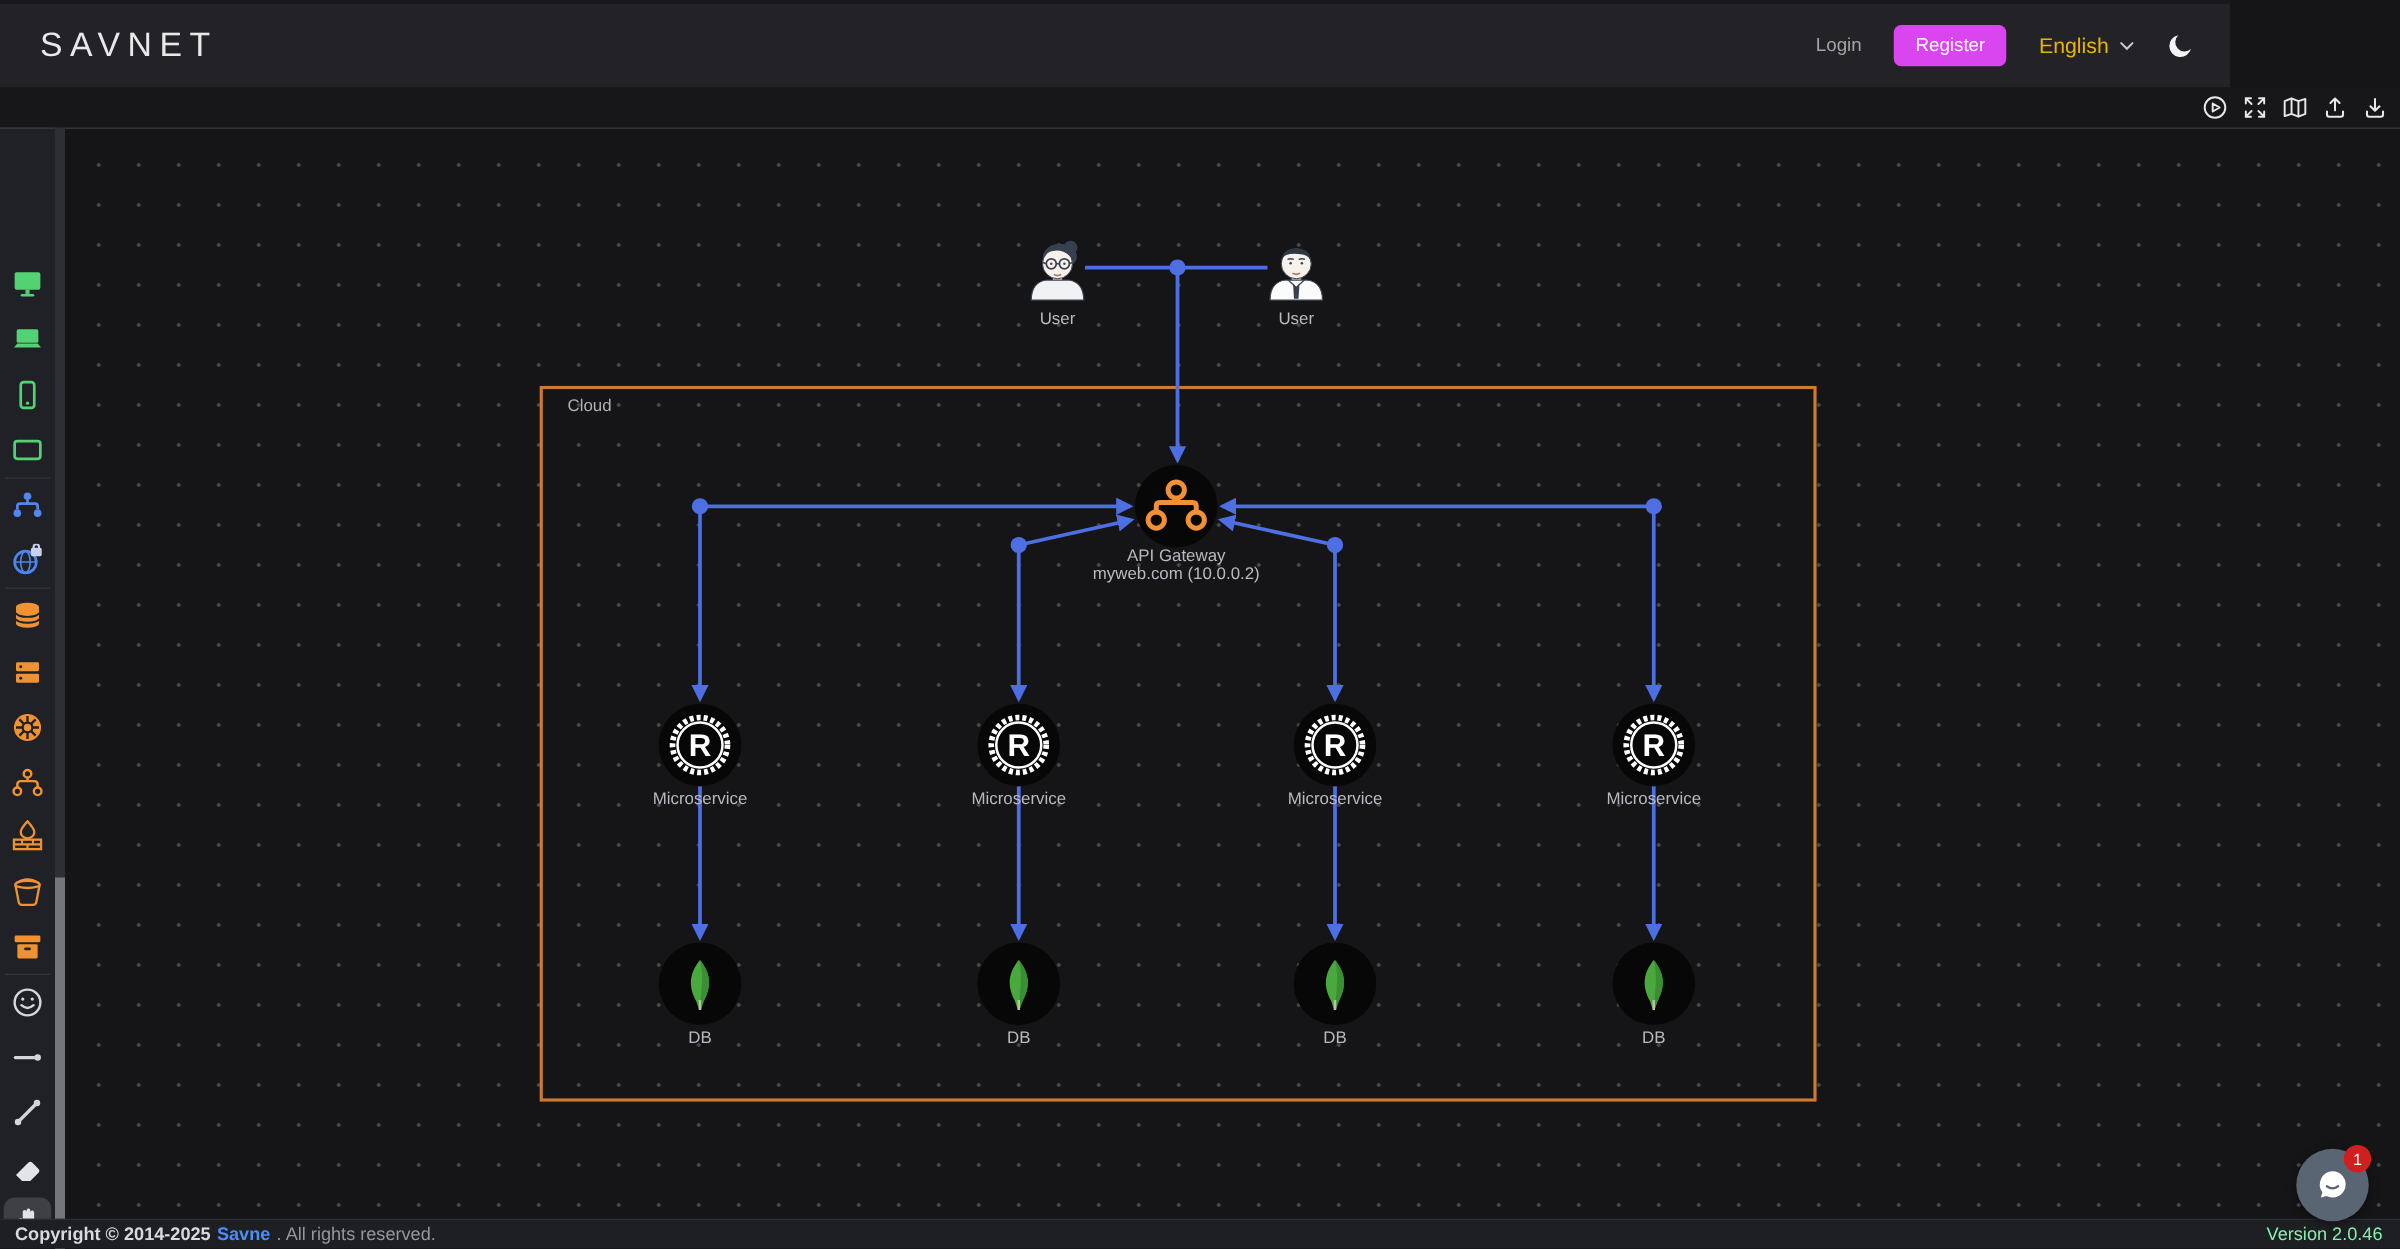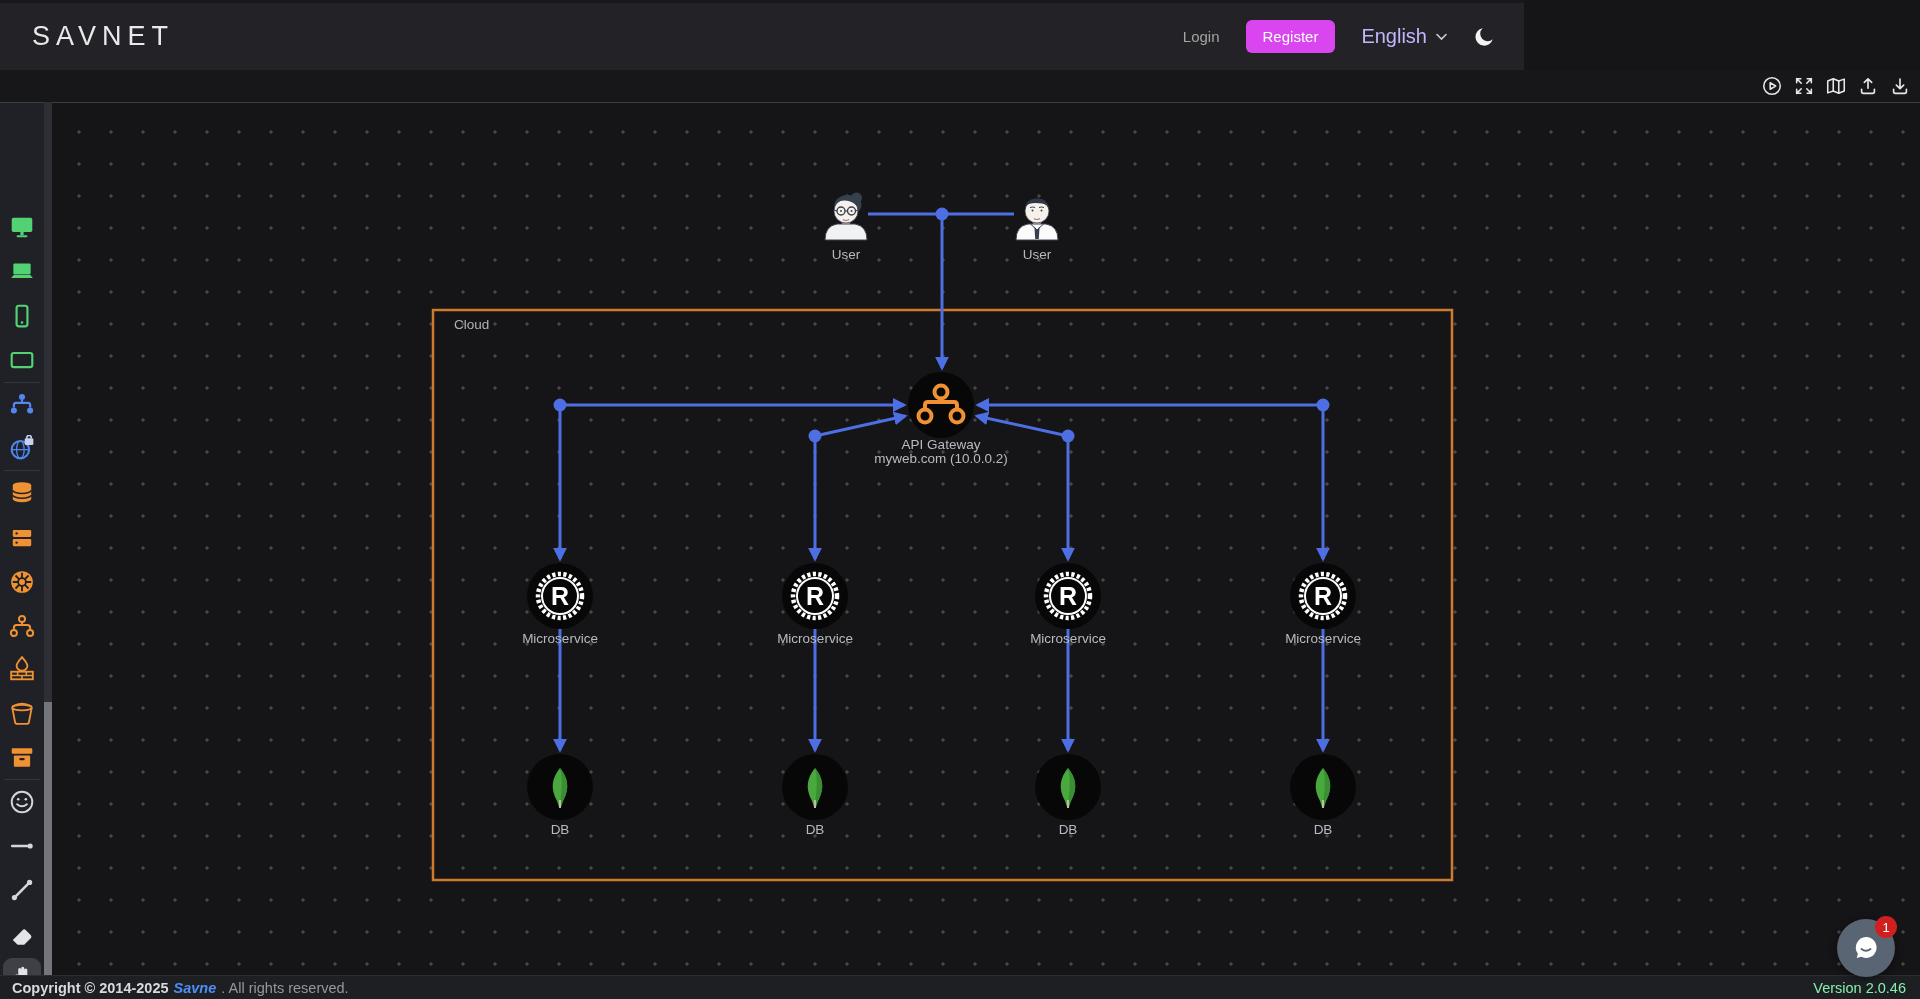--- a/index.html
+++ b/index.html
@@ -1,28 +1,28 @@
 <!DOCTYPE html>
 <html><head>
 <meta charset="utf-8">
 <style>
   * { margin:0; padding:0; box-sizing:border-box; }
   html,body { background:#141416; font-family:"Liberation Sans", sans-serif; }
   .stage { position:relative; width:1920px; height:999px; overflow:hidden; background:#151517; }
 
   
-  .header { position:absolute; left:0; top:0; width:1524px; height:70px; background:#232327;
+  .header { position:absolute; left:0; top:0; width:1784px; height:70px; background:#232327;
             display:flex; align-items:center; justify-content:space-between; padding:0 28px 0 32px;
             border-top:3px solid #18181a; }
   .brand { font-size:27px; font-weight:300; letter-spacing:6px; color:#e8e9ea; }
   .header-right { display:flex; align-items:center; gap:26px; }
   .nav-link { color:#a3a3a3; font-size:15px; cursor:pointer; }
   .register-btn { background:#d946ef; color:#ffffff; font-size:15px; border:none; border-radius:6px;
                   padding:8px 17px; cursor:pointer; }
-  .lang { display:flex; align-items:center; gap:9px; color:#c4b5fd; font-size:20px; cursor:pointer; }
+  .lang { display:flex; align-items:center; gap:9px; color:#eab308; font-size:17px; cursor:pointer; }
   .theme-toggle { cursor:pointer; display:flex; align-items:center; }
 
   
   .canvas-toolbar { position:absolute; left:0; top:70px; width:1920px; height:32px; background:#17171a;
                     display:flex; align-items:center; justify-content:flex-end; gap:8px; padding-right:8px; }
   .tb-icon { width:24px; height:24px; display:flex; align-items:center; justify-content:center; cursor:pointer; }
 
   
   .sidebar { position:absolute; left:0; top:102px; width:44px; height:873px; background:#202126;
              border-top:1px solid #3c3d42; }
@@ -43,21 +43,21 @@
   .diagram-svg text { font-family:"Liberation Sans", sans-serif; }
   .node-label { fill:#b7bac0; font-size:13.5px; text-anchor:middle; }
   .edge { stroke:#4d6fe3; stroke-width:3; fill:none; }
 
   
   .footer { position:absolute; left:0; top:975px; width:1920px; height:24px; background:#1e1f23;
             border-top:1px solid #2c2d32; display:flex; align-items:center; justify-content:space-between;
             padding:0 14px 0 12px; font-size:14.5px; }
   .footer-left { display:flex; align-items:center; }
   .c-prefix { color:#d9dadc; font-weight:bold; }
-  .c-brand { color:#4c8ef5; font-weight:bold; margin:0 5px; cursor:pointer;font-style:italic; }
+  .c-brand { color:#4c8ef5; font-weight:bold; margin:0 5px; cursor:pointer; }
   .c-suffix { color:#95979c; }
   .version { color:#86efac; }
 
   
   .chat-widget { position:absolute; left:1837px; top:919px; width:58px; height:58px; border-radius:50%;
                  background:#5a6574; display:flex; align-items:center; justify-content:center;
                  cursor:pointer; z-index:20; box-shadow:0 2px 8px rgba(0,0,0,0.45); }
   .chat-badge { position:absolute; top:-3px; right:-2px; width:22px; height:22px; border-radius:50%;
                 background:#d01f1f; color:#ffffff; font-size:13px; display:flex; align-items:center;
                 justify-content:center; }

